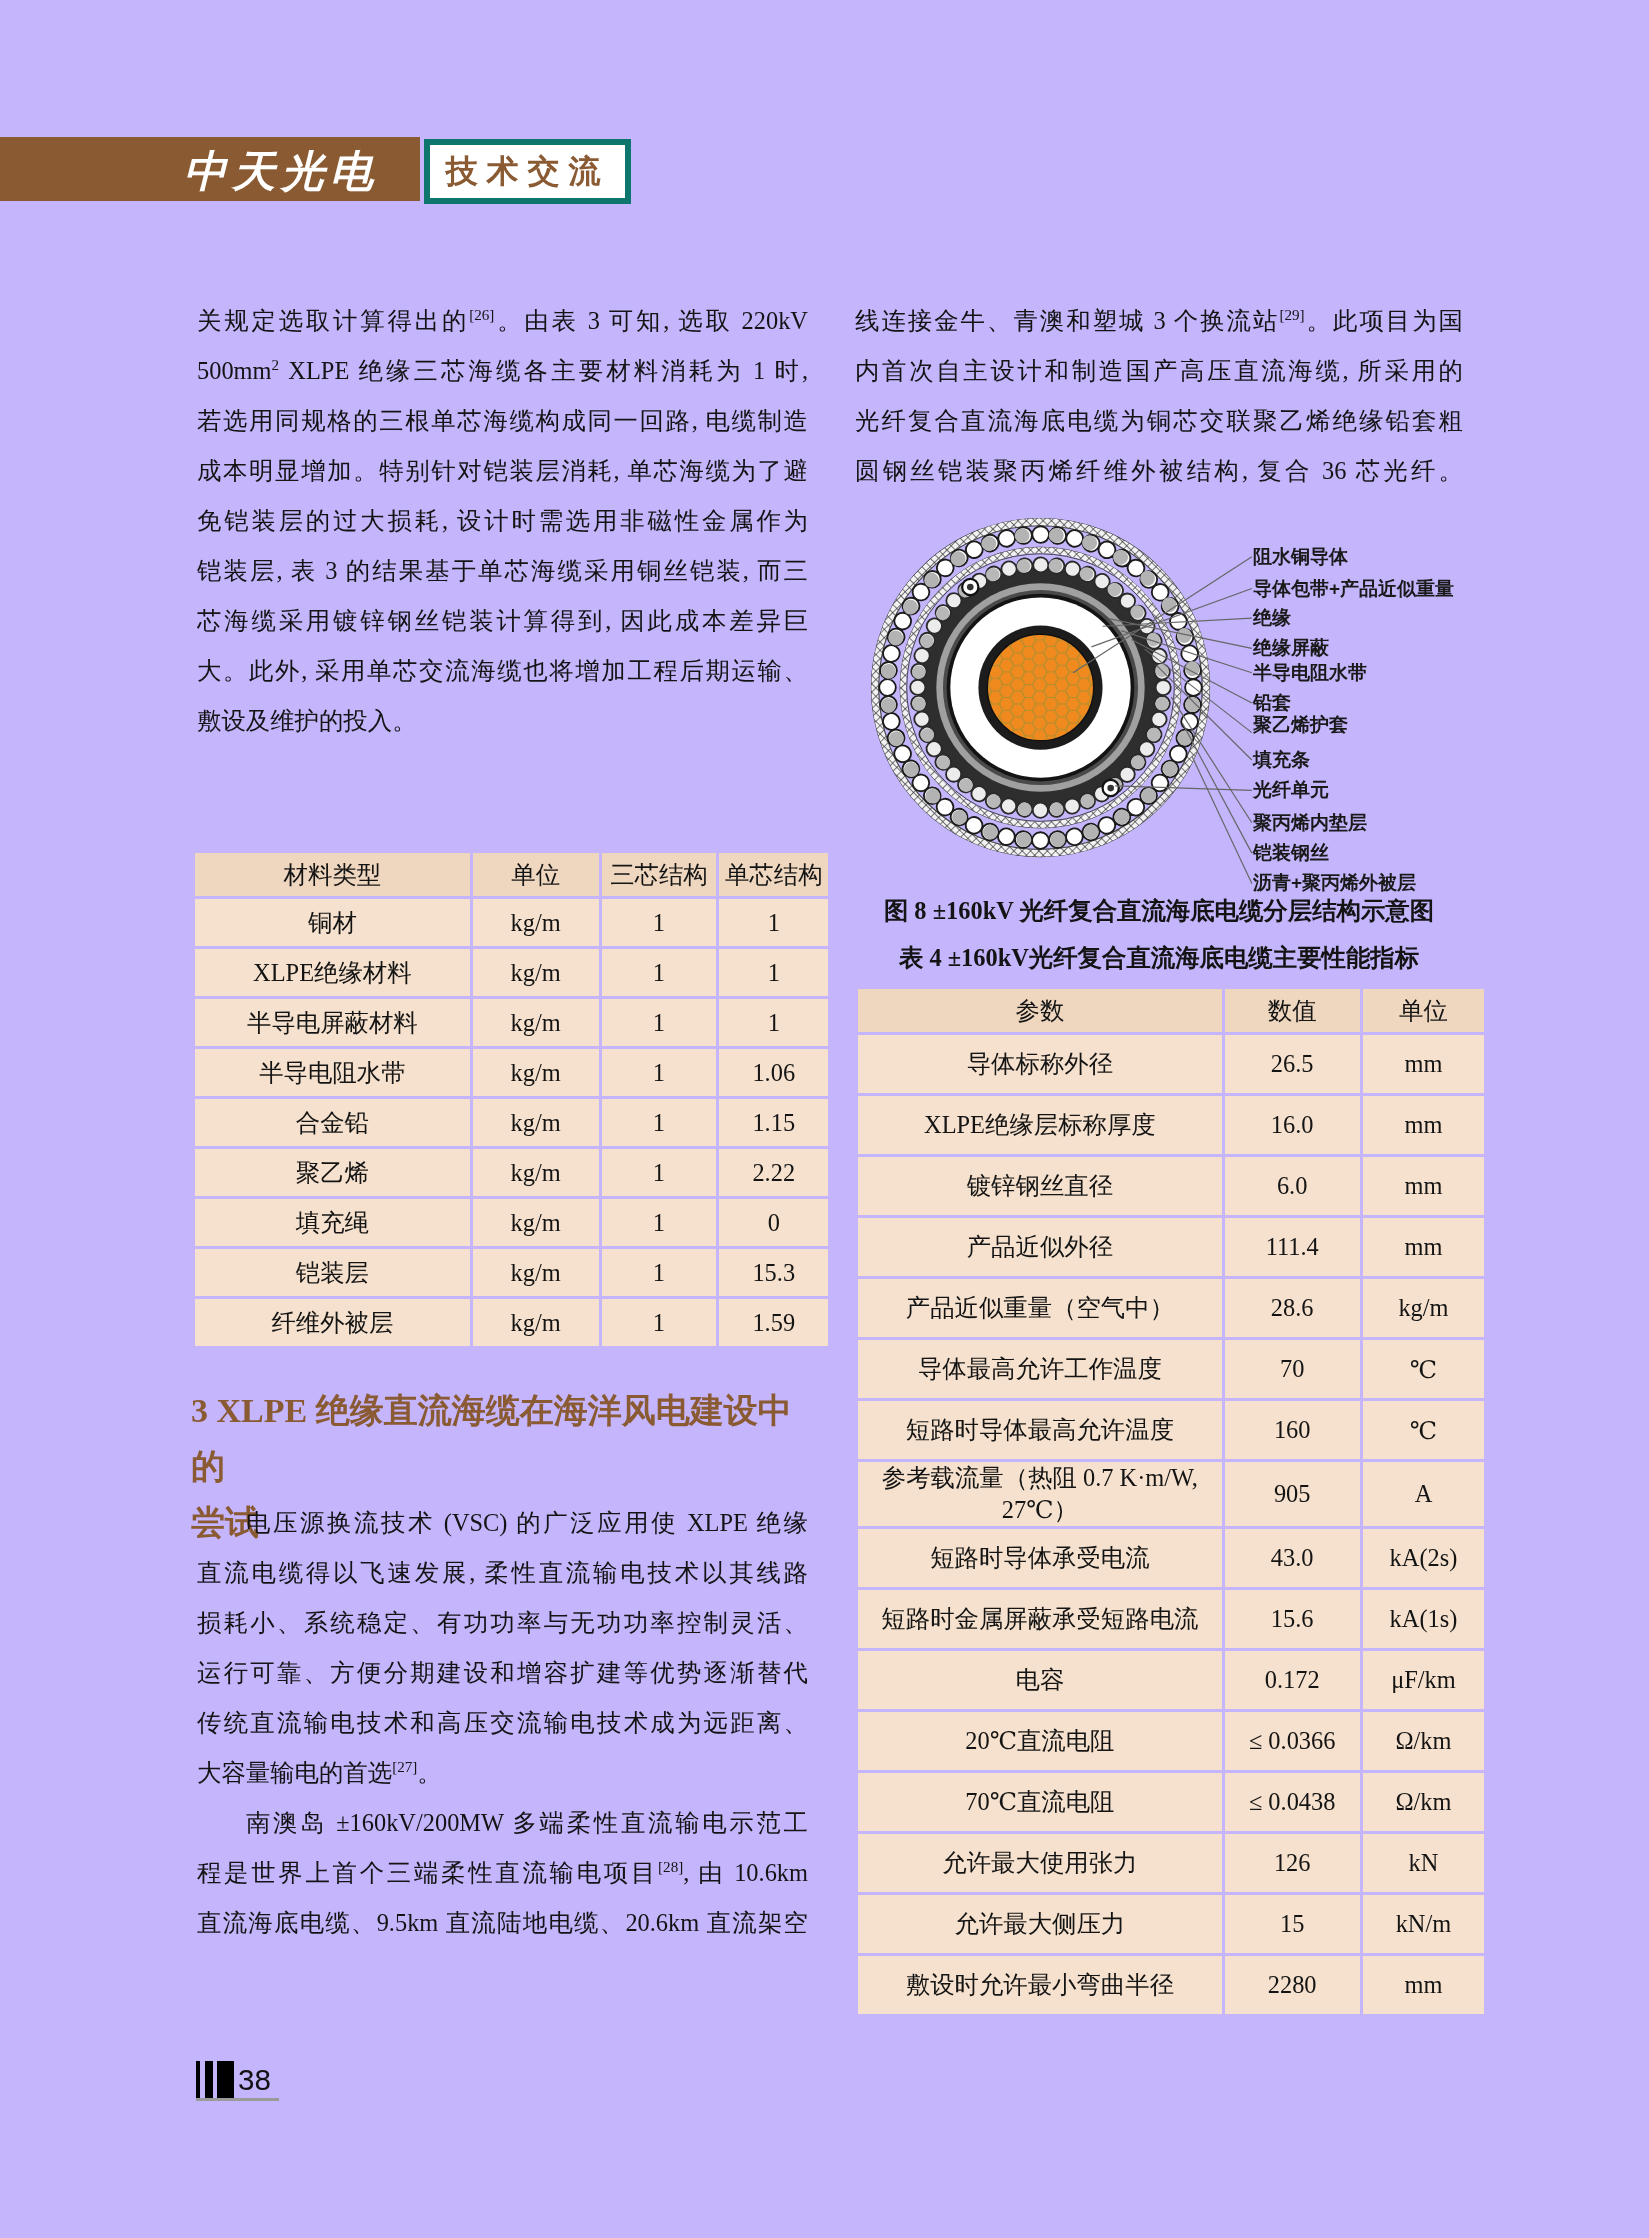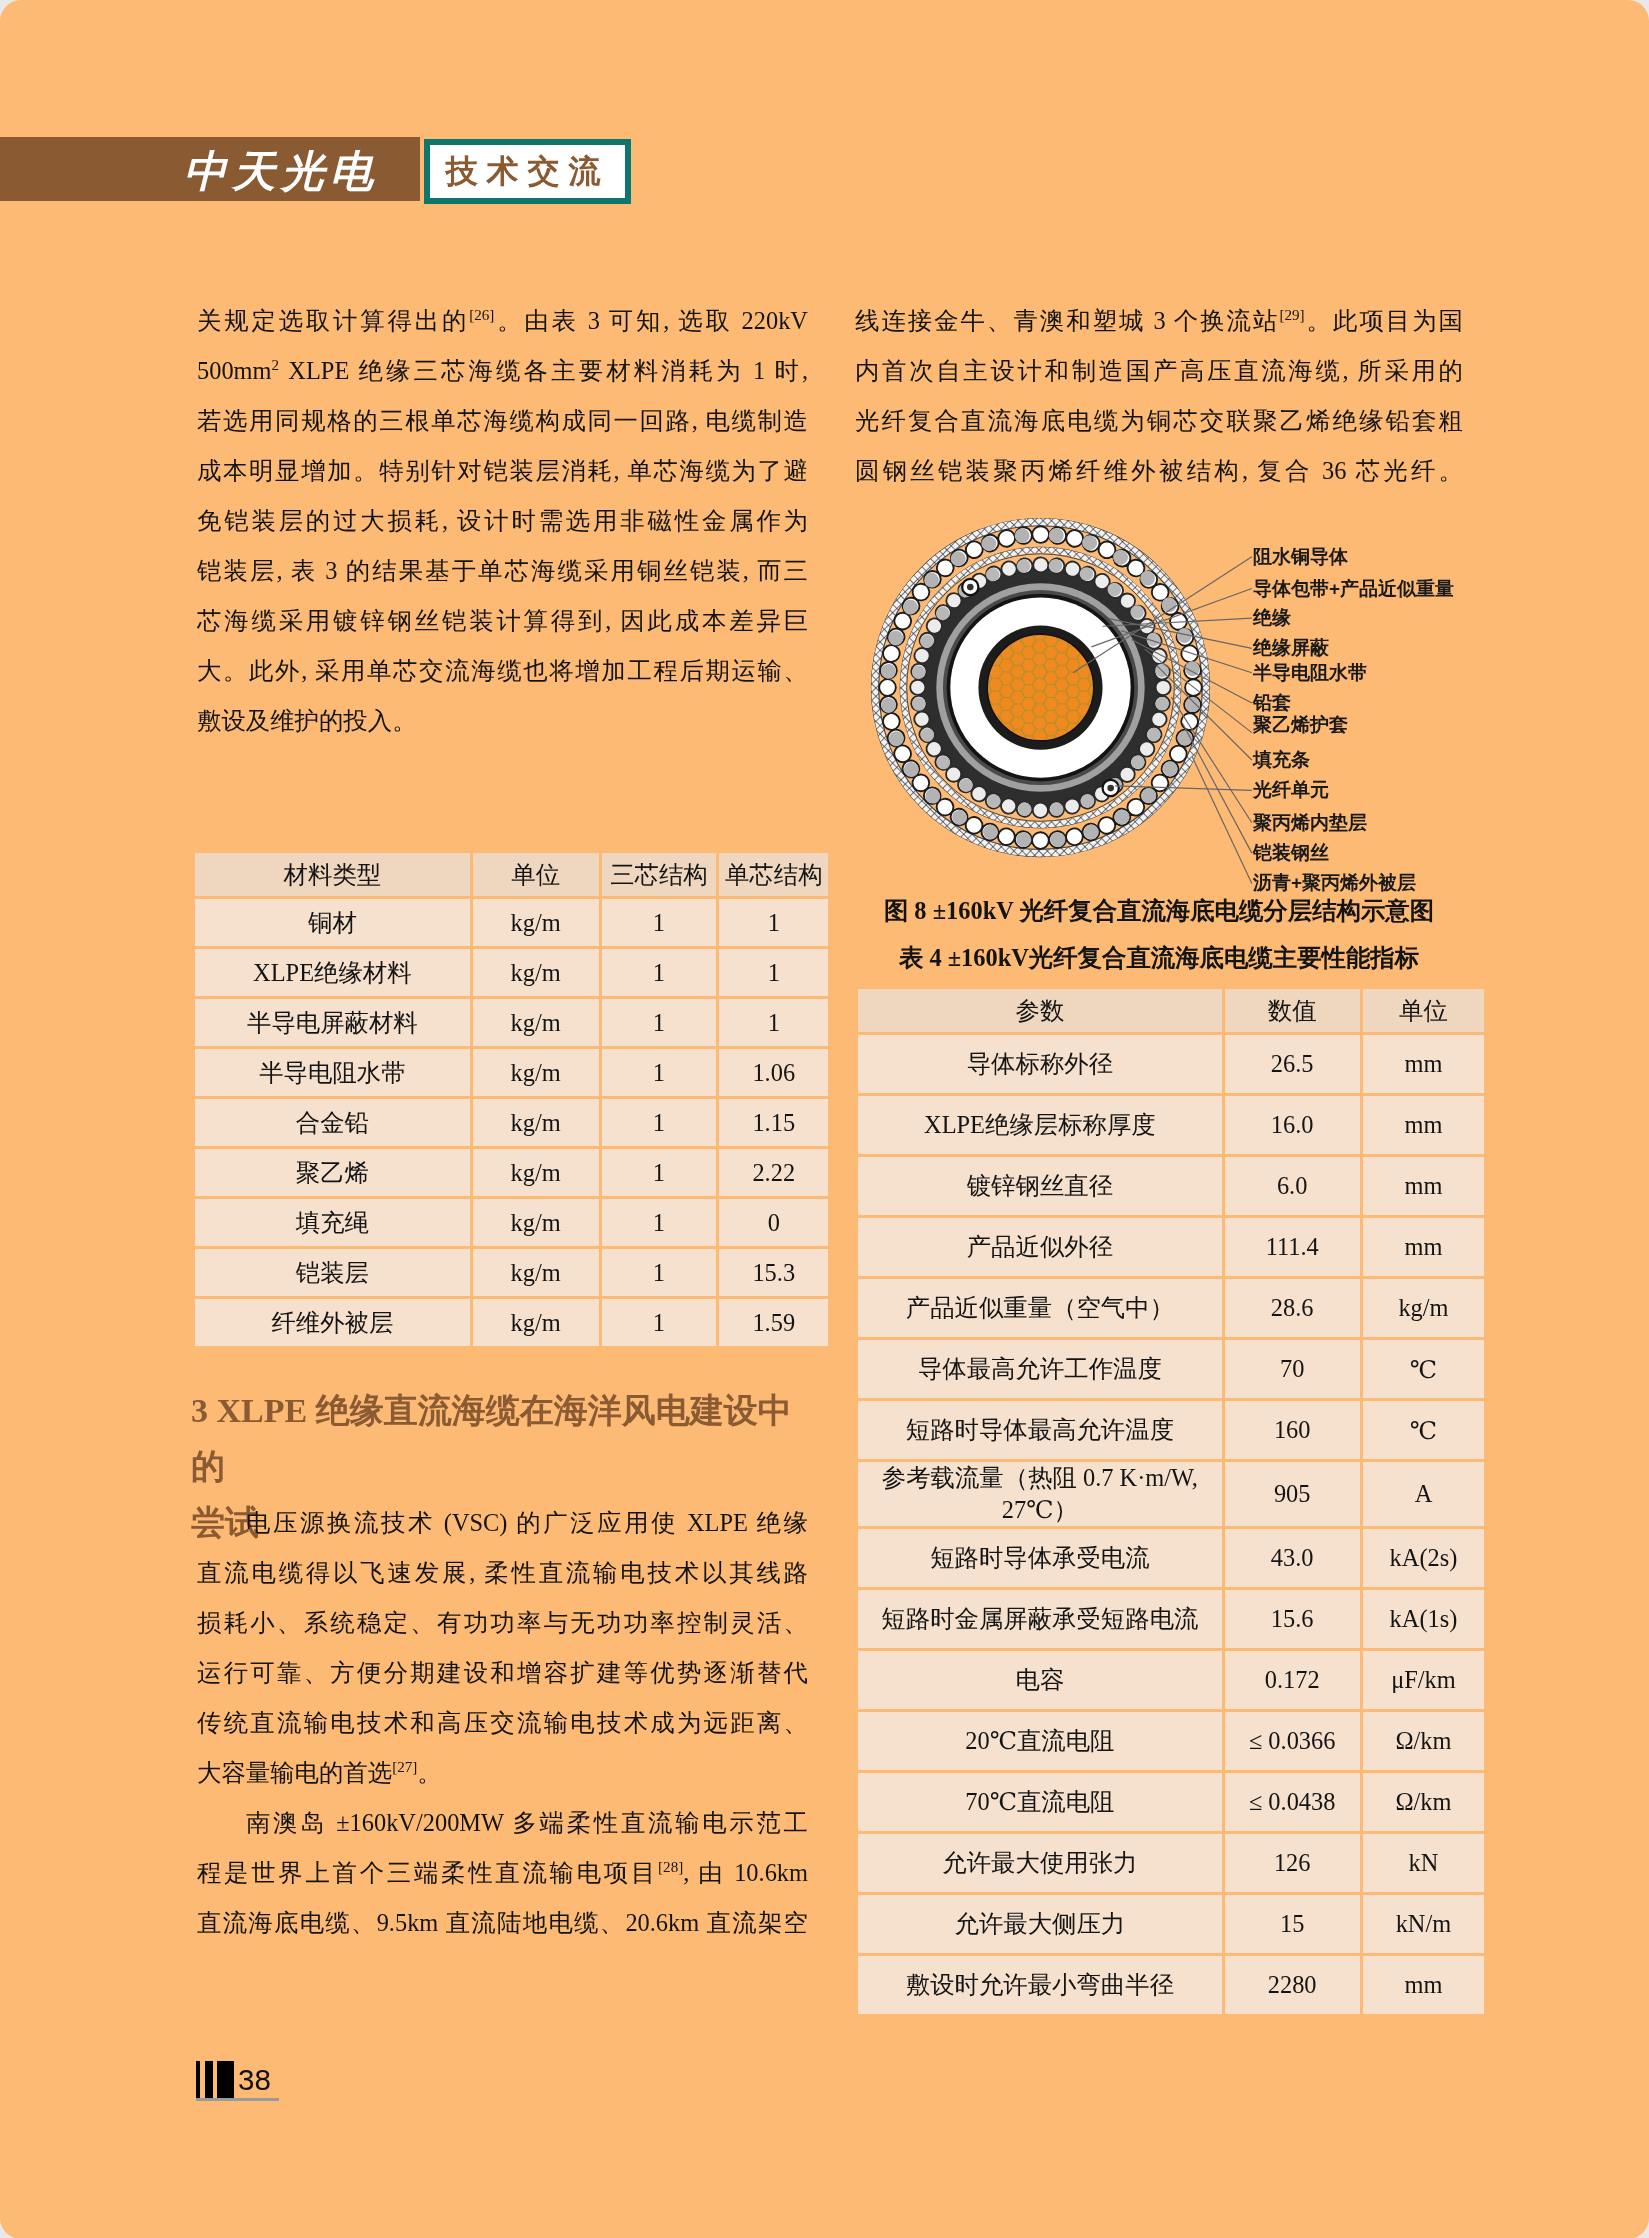--- a/index.html
+++ b/index.html
@@ -1,17 +1,17 @@
 <!DOCTYPE html>
 <html style="font-size:11.8px"><head>
 <meta charset="utf-8">
 <style>
   html,body{margin:0;padding:0;background:#e8e8e8;}
-  .page{position:relative;width:1649px;height:2239px;background:#fdba74;overflow:hidden;
-        font-family:"Liberation Serif","DejaVu Serif",serif;color:#141414;border-radius:21px;}
+  .page{position:relative;width:1649px;height:2239px;background:#c4b5fd;overflow:hidden;
+        font-family:"Liberation Serif","DejaVu Serif",serif;color:#141414;}
 
   
   .banner-bar{position:absolute;left:0;top:137px;width:420px;height:64px;background:#8a5a33;}
   .logo{position:absolute;right:41px;top:5.9px;font-size:43px;color:#ffffff;font-weight:bold;
         font-style:italic;letter-spacing:5.9px;font-family:"DejaVu Serif",serif;}
   .banner-tag{position:absolute;left:424px;top:139px;width:195px;height:53px;background:#fff;
         border:6px solid #0f766e;color:#8a5a33;font-size:32px;font-weight:bold;
         font-family:"Liberation Sans","DejaVu Sans",sans-serif;letter-spacing:8.9px;
         display:flex;align-items:center;justify-content:center;}
 

